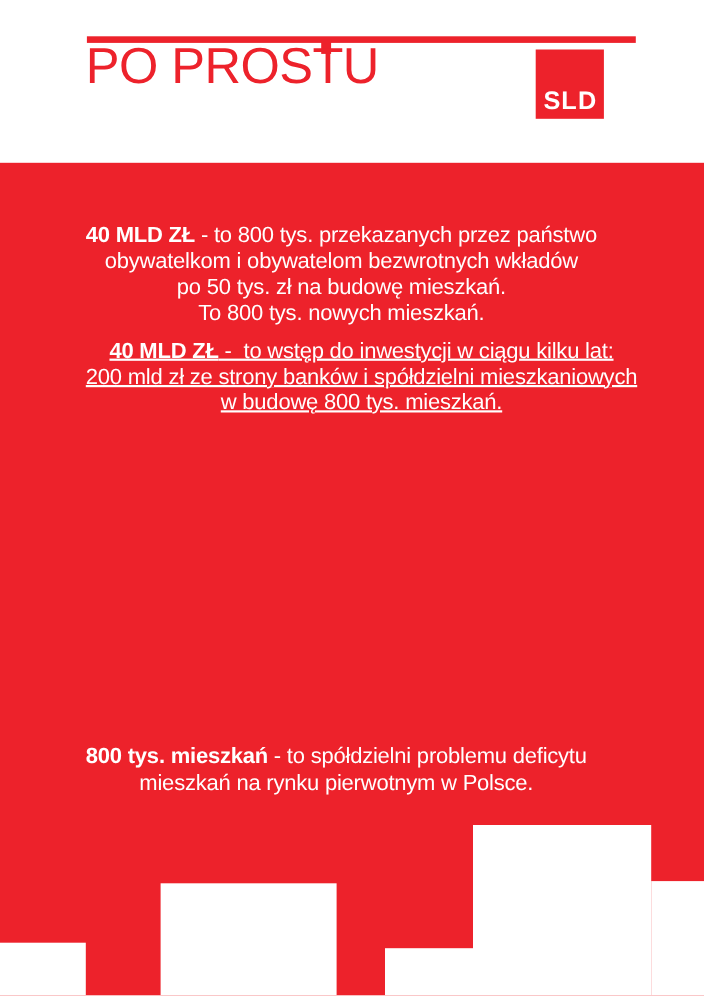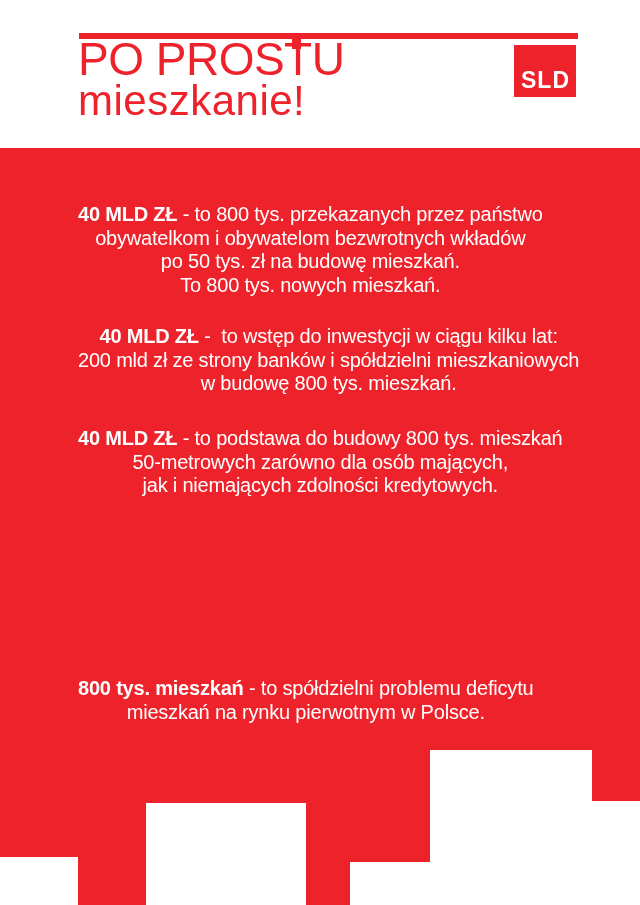--- a/index.html
+++ b/index.html
@@ -21,37 +21,37 @@
   .title-1 {
     position: absolute; left: 78px; top: 36px; margin: 0;
     font-size: 46px; line-height: 46px; font-weight: 400;
     color: var(--red); letter-spacing: -0.5px; white-space: pre;
   }
   .title-2 {
     position: absolute; left: 78px; top: 80px; margin: 0;
     font-size: 42px; line-height: 42px; font-weight: 400;
     color: var(--red); letter-spacing: 0.5px; white-space: pre;
   }
-  .sld-logo { position: absolute; left: 514px; top: 45px; width: 62px; height: 52px; background: var(--red); }
+  .sld-logo { position: absolute; left: 487px; top: 45px; width: 62px; height: 63px; background: var(--red); }
   .sld-logo-text {
     position: absolute; left: 7px; bottom: 5px;
     font-size: 23px; line-height: 23px; font-weight: 700;
     color: var(--white); letter-spacing: 1px;
   }
 
   
   .body-red { position: absolute; left: 0; top: 148px; width: 640px; height: 757px; background: var(--red); }
   .fact {
     position: absolute; left: 78px; margin: 0;
     font-size: 20px; line-height: 23.5px; font-weight: 400;
     color: var(--white); letter-spacing: -0.2px; white-space: pre; text-align: center;
   }
   .fact strong { font-weight: 700; }
   .fact-1 { top: 55px; }   
-  .fact-2 { top: 177px; }  
+  .fact-2 { top: 160px; text-decoration: underline; }  
   .fact-3 { top: 279px; }  
   .fact-4 { top: 378px; }  
   .fact-5 { top: 454px; }  
   .fact-6 { top: 529px; }  
 
   
   .sky { position: absolute; background: var(--white); }
   .sky-a { left: 430px; top: 750px; width: 162px; height: 155px; }
   .sky-b { left: 592px; top: 801px; width: 48px;  height: 104px; }
   .sky-c { left: 146px; top: 803px; width: 160px; height: 102px; }
@@ -60,37 +60,33 @@
 </style>
 </head>
 <body>
 
 <div class="poster">
 
   <div class="header">
     <div class="brand-rule"></div>
     <div class="title-connector"></div>
     <h1 class="title-1">PO PROSTU</h1>
-    <h2 class="title-2">mieszkanie!</h2>
     <div class="sld-logo">
       <span class="sld-logo-text">SLD</span>
     </div>
   </div>
 
   <div class="body-red">
     <p class="fact fact-1"><strong>40 MLD ZŁ</strong><span> - to 800 tys. przekazanych przez państwo
 obywatelkom i obywatelom bezwrotnych wkładów
 po 50 tys. zł na budowę mieszkań.
 To 800 tys. nowych mieszkań.</span></p>
     <p class="fact fact-2"><strong>40 MLD ZŁ</strong><span> -  to wstęp do inwestycji w ciągu kilku lat:
 200 mld zł ze strony banków i spółdzielni mieszkaniowych
 w budowę 800 tys. mieszkań.</span></p>
-    <p class="fact fact-3"><strong>40 MLD ZŁ</strong><span> - to podstawa do budowy 800 tys. mieszkań
-50-metrowych zarówno dla osób mających,
-jak i niemających zdolności kredytowych.</span></p>
     <p class="fact fact-6"><strong>800 tys. mieszkań</strong><span> - to spółdzielni problemu deficytu
 mieszkań na rynku pierwotnym w Polsce.</span></p>
   </div>
 
   <div class="sky sky-a"></div>
   <div class="sky sky-b"></div>
   <div class="sky sky-c"></div>
   <div class="sky sky-d"></div>
   <div class="sky sky-e"></div>
 

